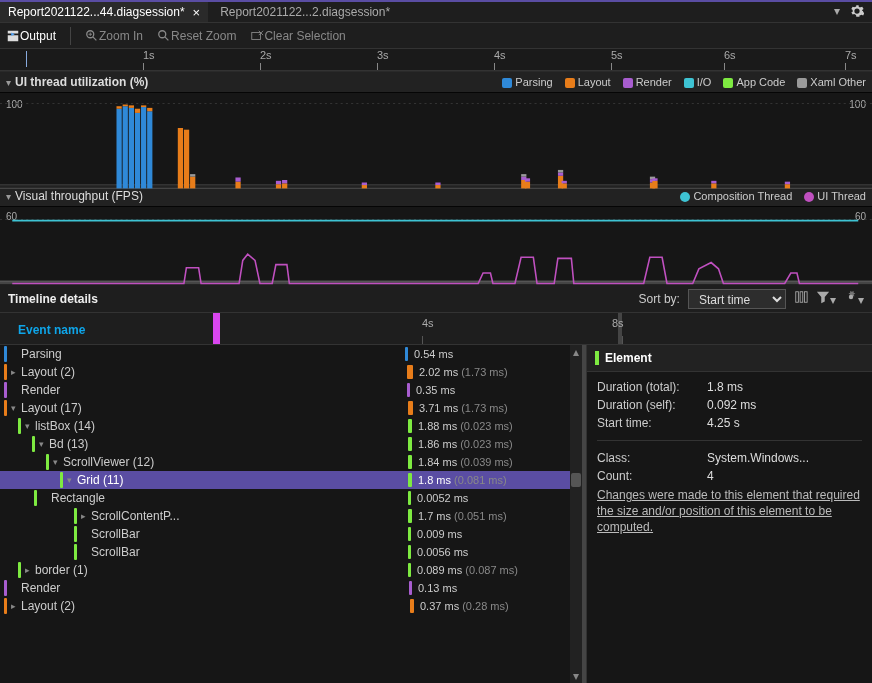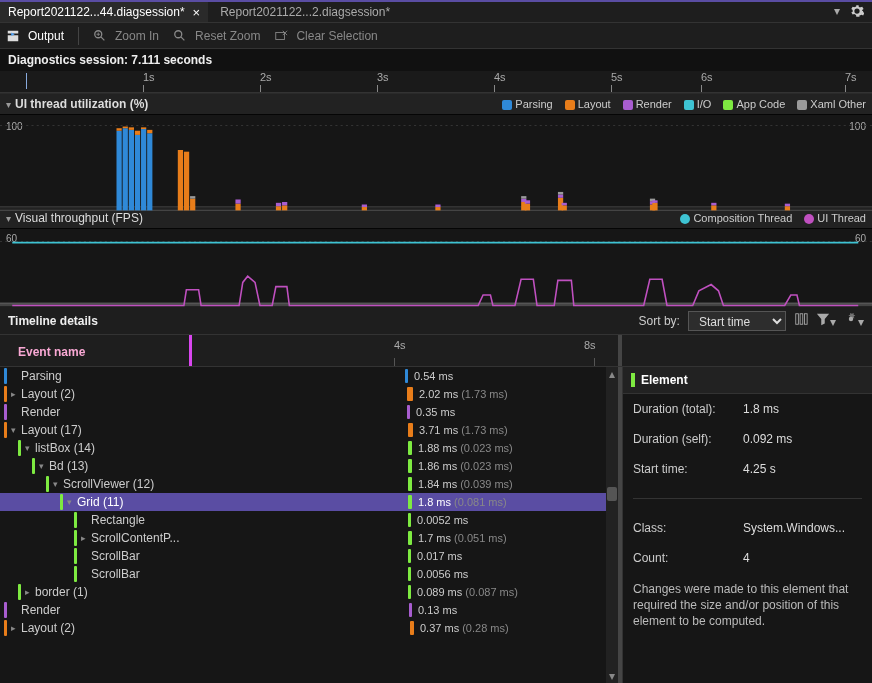--- a/index.html
+++ b/index.html
@@ -4,21 +4,21 @@
 <style>
   * { box-sizing: border-box; margin: 0; padding: 0; }
   html, body { width: 872px; height: 683px; background: #1a1a1a; color: #ccc; font-family: "Segoe UI", sans-serif; font-size: 12px; overflow: hidden; }
   .root { display: flex; flex-direction: column; height: 100%; border-top: 2px solid #5a4da3; }
   .tabs { display: flex; align-items: center; background: #1e1e1e; height: 21px; border-bottom: 1px solid #333; }
   .tab { display: flex; align-items: center; padding: 0 8px; height: 100%; background: #2a2a2a; margin-right: 4px; color: #fff; cursor: pointer; }
   .tab.inactive { background: #1e1e1e; color: #aaa; }
   .tab .close { margin-left: 8px; font-size: 13px; }
   .tabs-right { margin-left: auto; display: flex; gap: 10px; padding-right: 8px; }
   .toolbar { display: flex; align-items: center; height: 26px; background: #1e1e1e; border-bottom: 1px solid #333; padding-left: 6px; gap: 14px; }
-  .tbtn { display: flex; align-items: center; gap: 8px; color: #888; cursor: pointer; }
+  .tbtn { display: flex; align-items: center; gap: 0; color: #888; cursor: pointer; }
   .tbtn.active { color: #fff; }
   .icon { width: 14px; height: 14px; display: inline-block; }
   .session-label { padding: 4px 8px; background: #111; font-weight: bold; color: #eee; }
   .ruler-row { display:flex; align-items:flex-start; height:22px; background:#1a1a1a; border-bottom:1px solid #333; padding-left:26px;}
   .ruler { position:relative; flex:1; height:22px; }
   .ruler .tick { position:absolute; top:0; font-size:11px; color:#aaa; }
   .ruler .tick .line { width:1px; height:7px; background:#888; margin-top:2px; }
   .section-header { display:flex; align-items:center; height:22px; background:#222; padding:0 6px; border-top:1px solid #2a2a2a; border-bottom:1px solid #050505;}
   .section-header .tri { margin-right:4px; color:#999; font-size:10px; }
   .legend { margin-left:auto; display:flex; gap:12px; font-size:11px; }
@@ -26,46 +26,46 @@
   .chart { position:relative; height:92px; background:#161616; border-bottom:1px solid #333;}
   .chart.small { height:74px; }
   .chart-svg { position:absolute; inset:0; }
   .axis-label { position:absolute; font-size:10px; color:#aaa; }
   .splitter { height:4px; background:#454545; cursor:row-resize; border-top:1px solid #555; border-bottom:1px solid #222;}
   .splitter-v { width:4px; background:#454545; cursor:col-resize; }
   .details-bar { display:flex; align-items:center; height:28px; background:#1e1e1e; padding:0 8px; border-bottom:1px solid #333;}
   .details-bar .right { margin-left:auto; display:flex; align-items:center; gap:8px; }
   select { background:#2d2d2d; color:#ddd; border:1px solid #555; padding:2px 18px 2px 6px; font-size:12px; height:20px;}
   .timeline-head { display:flex; height:32px; background:#1e1e1e; border-bottom:1px solid #333; }
-  .tree-head { width:192px; padding:10px 8px 0 18px; font-weight:bold; color:#f9a8d4; border-right:3px solid #d946ef;}
+  .tree-head { width:220px; padding:10px 8px 0 18px; font-weight:bold; color:#0ea5e9; border-right:7px solid #d946ef;}
   .timeline-scale { flex:1; position:relative; }
   .timeline-scale .ts { position:absolute; top:4px; font-size:11px; color:#aaa;}
   .timeline-scale .tsline { position:absolute; bottom:0; width:1px; height:8px; background:#555;}
   .content-row { display:flex; flex:1; overflow:hidden;}
   .row { display:flex; align-items:center; height:18px; font-size:12px; color:#ccc; position:relative;}
   .row.sel { background:#5a4da3; color:#fff; }
   .row.sel .row-label, .row.sel .dur { color:#fff; }
   .row-left { width:192px; display:flex; align-items:center; padding-left:4px;}
   .row-left .bar { width:3px; height:16px; border-radius:1px; margin-right:4px;}
   .tri2 { width:10px; color:#888; font-size:9px; }
   .row-label { color:#ccc; }
   .ev { position:absolute; display:flex; align-items:center;}
   .ev .markbar  { height:14px; border-radius:1px; }
   .ev .dur { margin-left:6px; color:#ccc; font-size:11px; white-space:nowrap;}
   .ev .dur .self { color:#888;}
-  .details-panel { width:250px; background:#161616; border-left:1px solid #333; display:flex; flex-direction:column;}
+  .details-panel { width:286px; background:#161616; border-left:1px solid #333; display:flex; flex-direction:column;}
   .dp-head { display:flex; align-items:center; padding:6px 8px; background:#222; border-bottom:1px solid #333;}
   .dp-head .hbar { width:4px; height:14px; background:#7eea41; margin-right:6px;}
   .dp-head b { color:#fff;}
-  .dp-body { padding:8px 10px; display:flex; flex-direction:column; gap:16px;}
+  .dp-body { padding:8px 10px; display:flex; flex-direction:column; gap:4px;}
   .dp-row { display:flex; }
   .dp-row .k { width:110px; color:#ccc;}
   .dp-row .v { color:#ddd;}
   .dp-sep { height:1px; background:#333; margin:6px 0;}
-  .dp-desc { color:#bbb; line-height:1.35;}
+  .dp-desc { color:#bbb; line-height:1.35;text-decoration:underline;}
   .vscroll { position:absolute; right:0; top:0; bottom:0; width:12px; background:#222;}
   .vscroll .thumb { position:absolute; left:1px; right:1px; top:3px; height:70px; background:#555; border-radius:2px;}
   .ibtn { color:#aaa; cursor:pointer; }
 </style>
 </head>
 <body>
 
 <div class="root">
 
   <div class="tabs">
@@ -114,21 +114,20 @@
     <div class="tbtn">
       <svg class="icon" viewBox="0 0 16 16">
           <rect x="2" y="4" width="10" height="8" fill="none" stroke="#888"></rect>
           <line x1="10" y1="2" x2="15" y2="7" stroke="#888"></line>
           <line x1="15" y1="2" x2="10" y2="7" stroke="#888"></line>
         </svg>
       <span>Clear Selection</span>
     </div>
   </div>
 
-  <div class="session-label">Diagnostics session: 7.111 seconds</div>
 
   <div class="ruler-row">
     <div class="ruler" id="ruler">
         <div class="tick" style="left:0px">
           <div class="line" style="height:16px;background:#8ad"></div>
         </div>
         <div class="tick" style="left:117.0018281535649px">
           <div>1s</div>
           <div class="line"></div>
         </div>
@@ -141,21 +140,21 @@
           <div class="line"></div>
         </div>
         <div class="tick" style="left:468.0073126142596px">
           <div>4s</div>
           <div class="line"></div>
         </div>
         <div class="tick" style="left:585.0091407678244px">
           <div>5s</div>
           <div class="line"></div>
         </div>
-        <div class="tick" style="left:675px">
+        <div class="tick" style="left:698px">
           <div>6s</div>
           <div class="line"></div>
         </div>
         <div class="tick" style="left:819.0127970749543px">
           <div>7s</div>
           <div class="line"></div>
         </div>
       </div>
     <div style="width:14px"></div>
   </div>
@@ -371,21 +370,21 @@
       <span class="bar" style="background:#7eea41"></span>
       <span class="tri2">▾</span>
       <span class="row-label">Grid (11)</span>
     </div>
     <div class="ev" style="left:408px">
       <span class="markbar" style="width:4px;background:#7eea41"></span>
       <span class="dur">1.8 ms <span class="self">(0.081 ms)</span></span>
     </div>
   </div>
         <div class="row">
-    <div class="row-left" style="padding-left:74px">
+    <div class="row-left" style="padding-left:34px">
       <span class="bar" style="background:#7eea41"></span>
       <span class="tri2"></span>
       <span class="row-label">Rectangle</span>
     </div>
     <div class="ev" style="left:408px">
       <span class="markbar" style="width:3px;background:#7eea41"></span>
       <span class="dur">0.0052 ms</span>
     </div>
   </div>
         <div class="row">
@@ -400,21 +399,21 @@
     </div>
   </div>
         <div class="row">
     <div class="row-left" style="padding-left:74px">
       <span class="bar" style="background:#7eea41"></span>
       <span class="tri2"></span>
       <span class="row-label">ScrollBar</span>
     </div>
     <div class="ev" style="left:408px">
       <span class="markbar" style="width:3px;background:#7eea41"></span>
-      <span class="dur">0.017 ms</span>
+      <span class="dur">0.009 ms</span>
     </div>
   </div>
         <div class="row">
     <div class="row-left" style="padding-left:74px">
       <span class="bar" style="background:#7eea41"></span>
       <span class="tri2"></span>
       <span class="row-label">ScrollBar</span>
     </div>
     <div class="ev" style="left:408px">
       <span class="markbar" style="width:3px;background:#7eea41"></span>

